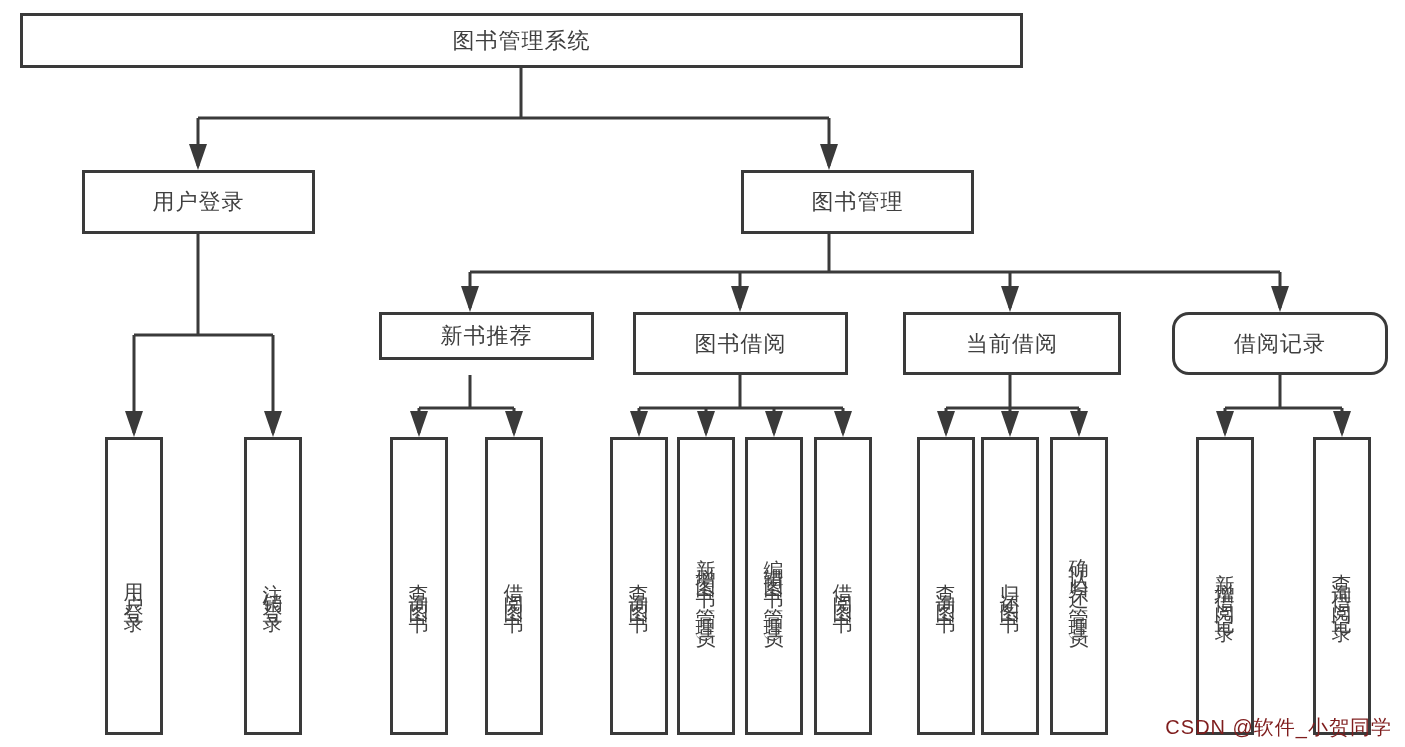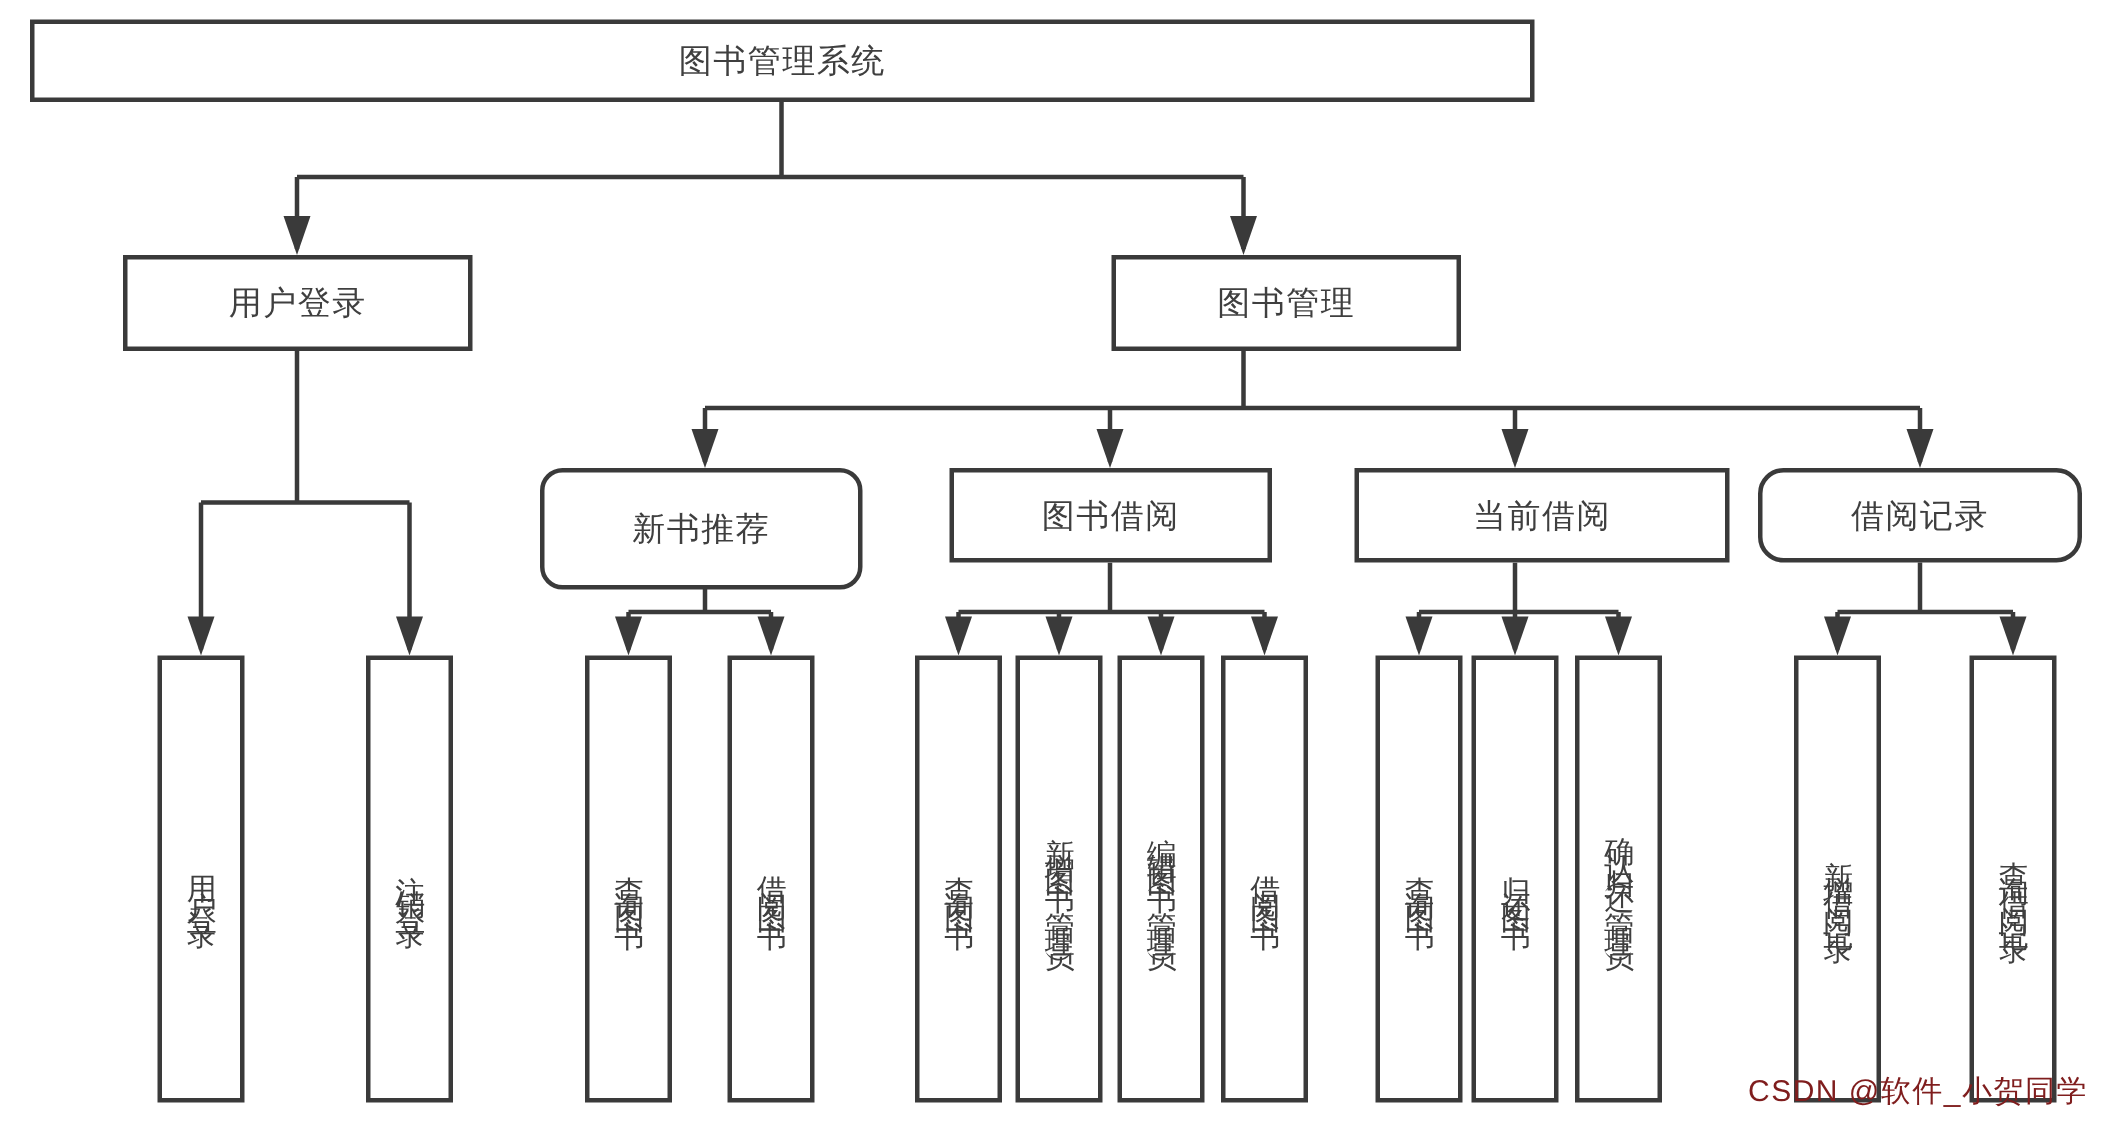--- a/index.html
+++ b/index.html
@@ -91,23 +91,23 @@
       <polygon points="1216,411 1234,411 1225,437"></polygon>
       <polygon points="1333,411 1351,411 1342,437"></polygon>
     </g>
   </svg>
 
   <div class="node" style="left:20px; top:13px; width:1003px; height:55px;">图书管理系统</div>
 
   <div class="node" style="left:82px; top:170px; width:233px; height:64px;">用户登录</div>
   <div class="node" style="left:713px; top:170px; width:233px; height:64px;margin-left:28px;">图书管理</div>
 
-  <div class="node" style="left:360px; top:312px; width:215px; height:81px;border-radius:15px;">新书推荐</div>
+  <div class="node" style="left:379px; top:312px; width:215px; height:48px;">新书推荐</div>
   <div class="node" style="left:633px; top:312px; width:215px; height:63px;">图书借阅</div>
-  <div class="node" style="left:903px; top:312px; width:250px; height:63px;">当前借阅</div>
+  <div class="node" style="left:903px; top:312px; width:218px; height:63px;">当前借阅</div>
   <div class="node" style="left:1172px; top:312px; width:216px; height:63px;border-radius:17px;">借阅记录</div>
 
   <div class="node vnode" style="left:105px; top:437px; width:58px; height:298px;">用户登录</div>
   <div class="node vnode" style="left:244px; top:437px; width:58px; height:298px;">注销登录</div>
 
   <div class="node vnode" style="left:390px; top:437px; width:58px; height:298px;">查询图书</div>
   <div class="node vnode" style="left:485px; top:437px; width:58px; height:298px;">借阅图书</div>
 
   <div class="node vnode" style="left:610px; top:437px; width:58px; height:298px;">查询图书</div>
   <div class="node vnode" style="left:677px; top:437px; width:58px; height:298px;">新增图书（管理员）</div>

